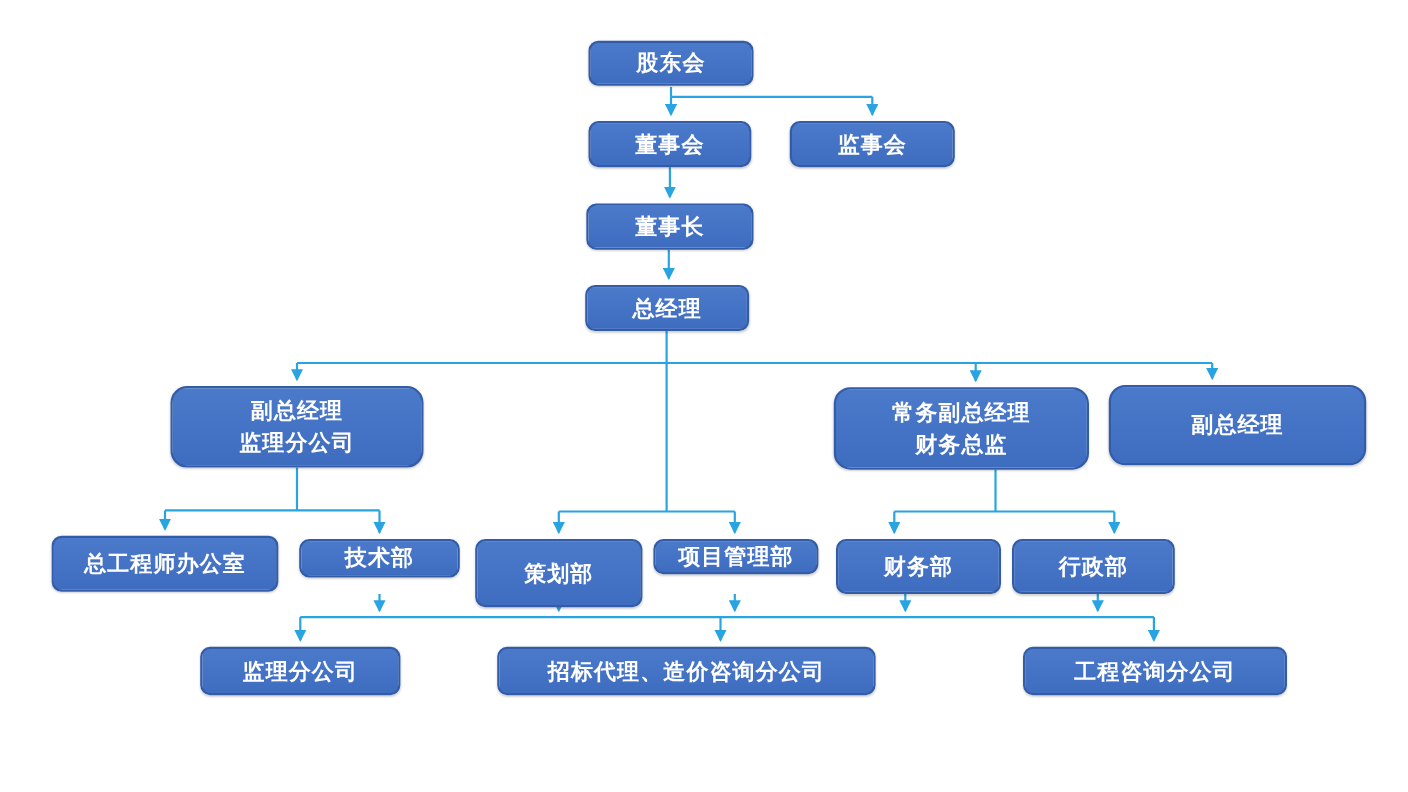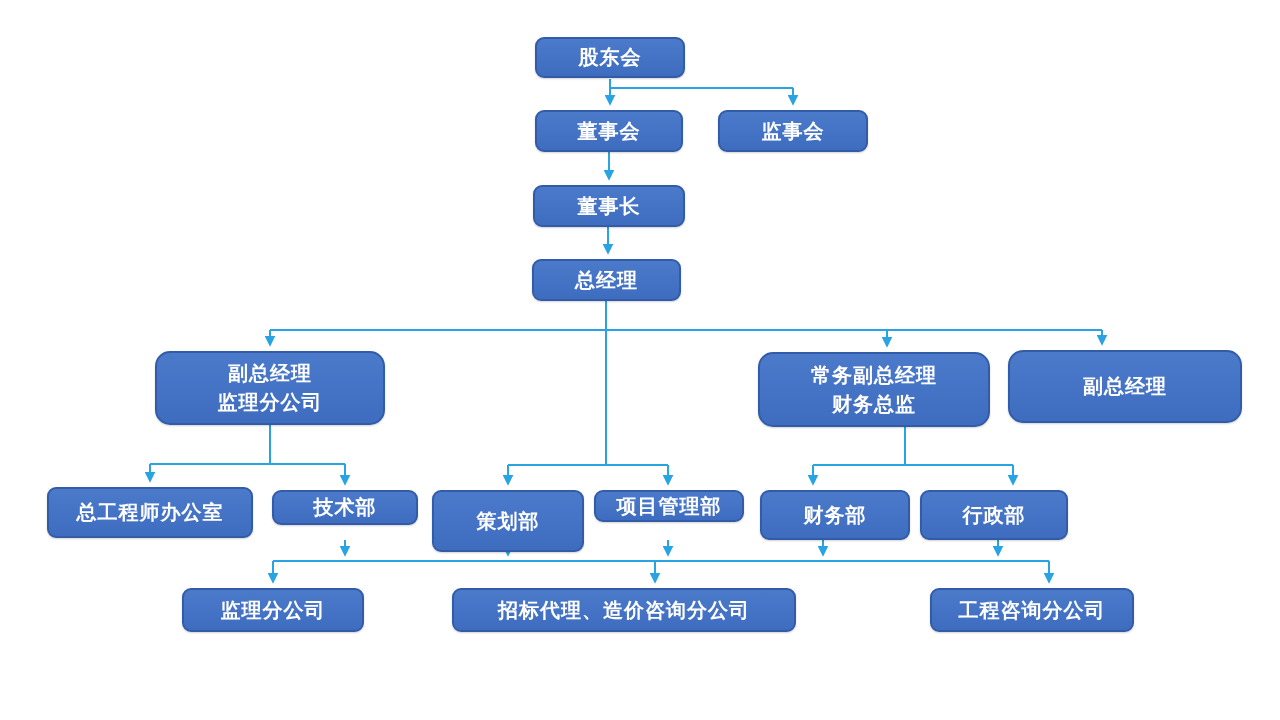--- a/index.html
+++ b/index.html
@@ -145,17 +145,17 @@
   <div class="node" style="left:920px;top:490px;width:148px;height:50px">
     <span>行政部</span>
   </div>
 
   <div class="node" style="left:182px;top:588px;width:182px;height:44px">
     <span>监理分公司</span>
   </div>
   <div class="node" style="left:452px;top:588px;width:344px;height:44px">
     <span>招标代理、造价咨询分公司</span>
   </div>
-  <div class="node" style="left:930px;top:588px;width:204px;height:44px">
+  <div class="node" style="left:930px;top:588px;width:240px;height:44px">
     <span>工程咨询分公司</span>
   </div>
 
 </div>
 
 </body></html>

